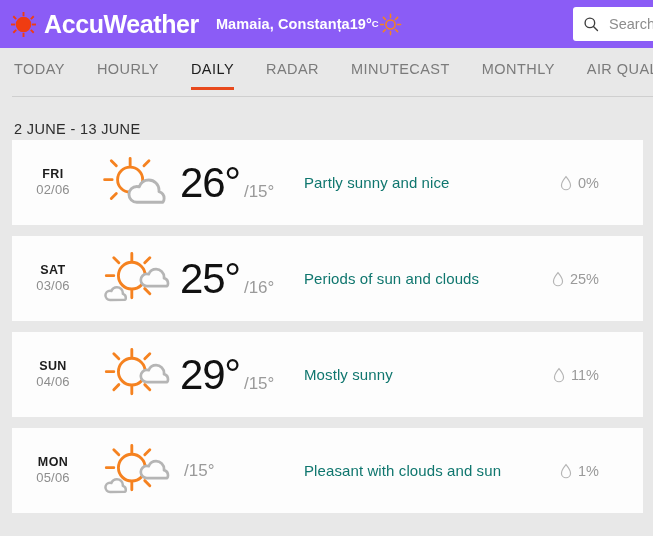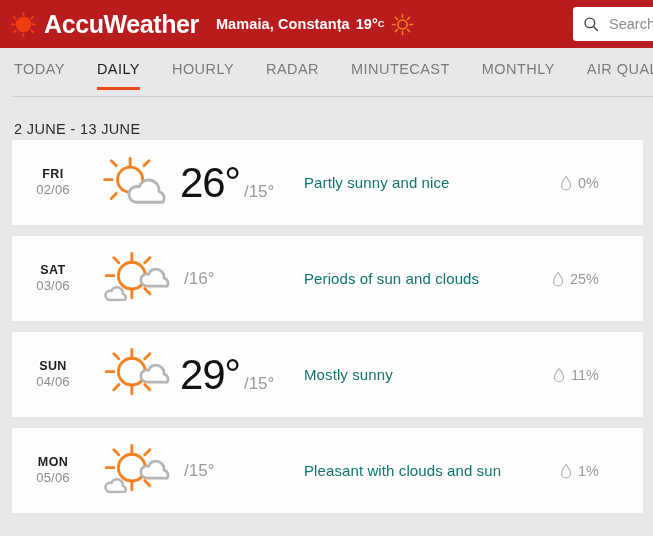--- a/index.html
+++ b/index.html
@@ -15,21 +15,21 @@
     font-family: "Liberation Sans", sans-serif;
     background: #e8e8e8;
     color: #2d2d2d;
     -webkit-font-smoothing: antialiased;
   }
 
   
   .header {
     position: relative;
     height: 48px;
-    background: #b91c1c;
+    background: #8b5cf6;
     display: flex;
     align-items: center;
     padding-left: 10px;
     overflow: hidden;
   }
 
   .logo-link {
     display: flex;
     align-items: center;
     gap: 7px;
@@ -48,21 +48,20 @@
     font-size: 25px;
     font-weight: 700;
     letter-spacing: -0.4px;
     line-height: 1;
     white-space: nowrap;
   }
 
   .loc-group {
     display: flex;
     align-items: center;
-    gap: 6px;
     margin-left: 17px;
     white-space: nowrap;
   }
 
   .loc-name {
     color: #ffffff;
     font-size: 14.5px;
     font-weight: 700;
     letter-spacing: 0.1px;
   }
@@ -288,22 +287,22 @@
         <path d="M13.1 13.1l5 5"></path>
       </g>
     </svg>
     <span class="search-placeholder">Search</span>
   </div>
 
 </div>
 
 <div class="navbar">
   <div class="nav-item">TODAY</div>
+  <div class="nav-item">HOURLY</div>
   <div class="nav-item active">DAILY</div>
-  <div class="nav-item">HOURLY</div>
   <div class="nav-item">RADAR</div>
   <div class="nav-item">MINUTECAST</div>
   <div class="nav-item">MONTHLY</div>
   <div class="nav-item">AIR QUALITY</div>
 
 </div>
 
 <div class="main">
 
   <div class="range-title">2 JUNE - 13 JUNE</div>
@@ -340,20 +339,21 @@
     </div>
     <svg class="card-icon" viewBox="0 0 86 74">
       <g stroke="#f58220" stroke-width="3.4" fill="none" stroke-linecap="round">
         <circle cx="38" cy="33" r="16"></circle>
         <path d="M38 6.5v9M38 50.5v9M16.5 33h-9M59.5 33h9M22.5 17.5l-6-6M53.5 48.5l6 6M53.5 17.5l6-6M22.5 48.5l-6 6"></path>
       </g>
       <path d="M56 45.5c-4 0-7.3-3.3-7.3-7.3s3.3-7.3 7.3-7.3c.8 0 1.5.13 2.2.36 1.4-3.5 4.8-6 8.8-6 5.2 0 9.5 4.3 9.5 9.5 0 .4-.02.8-.07 1.2 2.8.8 4.8 3.4 4.8 6.4 0 1.5-.5 2.4-1.1 3.1z" fill="#fdfdfd" stroke="#b5b5b5" stroke-width="3.2" stroke-linejoin="round"></path>
       <path d="M12 62c-3 0-5.5-2.5-5.5-5.5S9 51 12 51c.6 0 1.1.1 1.6.27 1-2.6 3.6-4.5 6.6-4.5 3.9 0 7.1 3.2 7.1 7.1 0 .3-.02.6-.05.9 2.1.6 3.6 2.5 3.6 4.8 0 1.1-.4 1.8-.8 2.3z" fill="#fdfdfd" stroke="#b5b5b5" stroke-width="3" stroke-linejoin="round"></path>
     </svg>
     <div class="card-temps">
+      <span class="temp-hi">25°</span>
       <span class="temp-lo">/16°</span>
     </div>
     <div class="card-desc">Periods of sun and clouds</div>
     <div class="card-precip">
       <svg class="drop-icon" viewBox="0 0 14 18">
         <path d="M7 1.6C7 1.6 1.7 8 1.7 11.6A5.3 5.3 0 0 0 7 16.9a5.3 5.3 0 0 0 5.3-5.3C12.3 8 7 1.6 7 1.6z" fill="none" stroke="#b5b5b5" stroke-width="1.4"></path>
       </svg>
       <span>25%</span>
     </div>
   </div>

